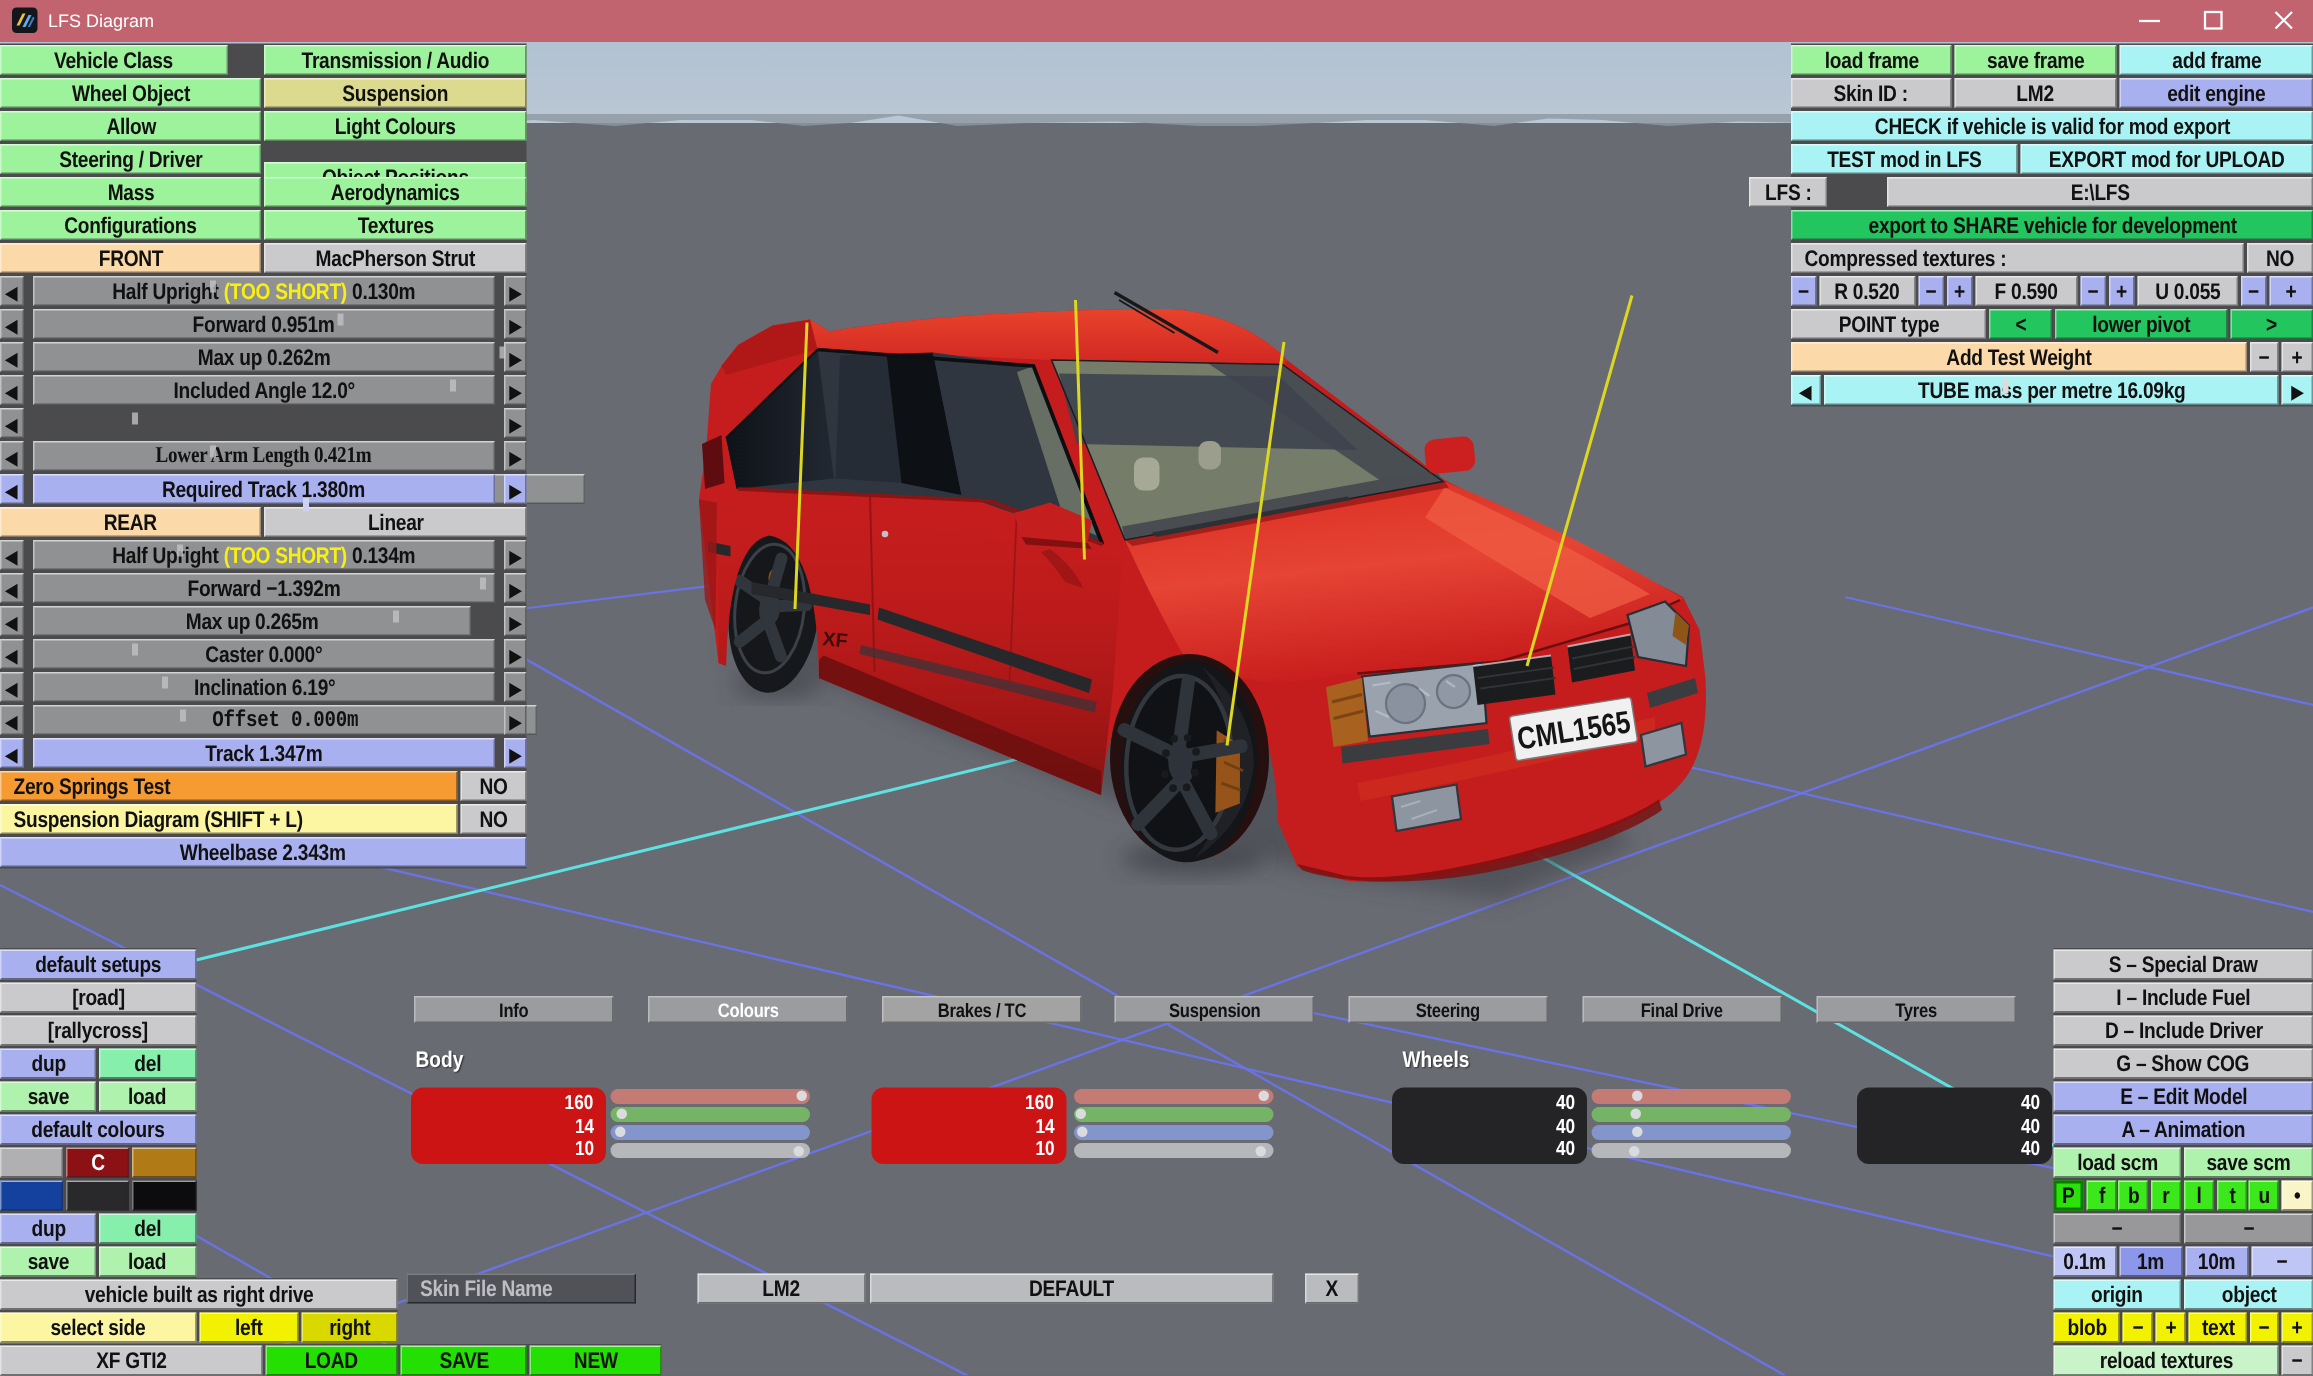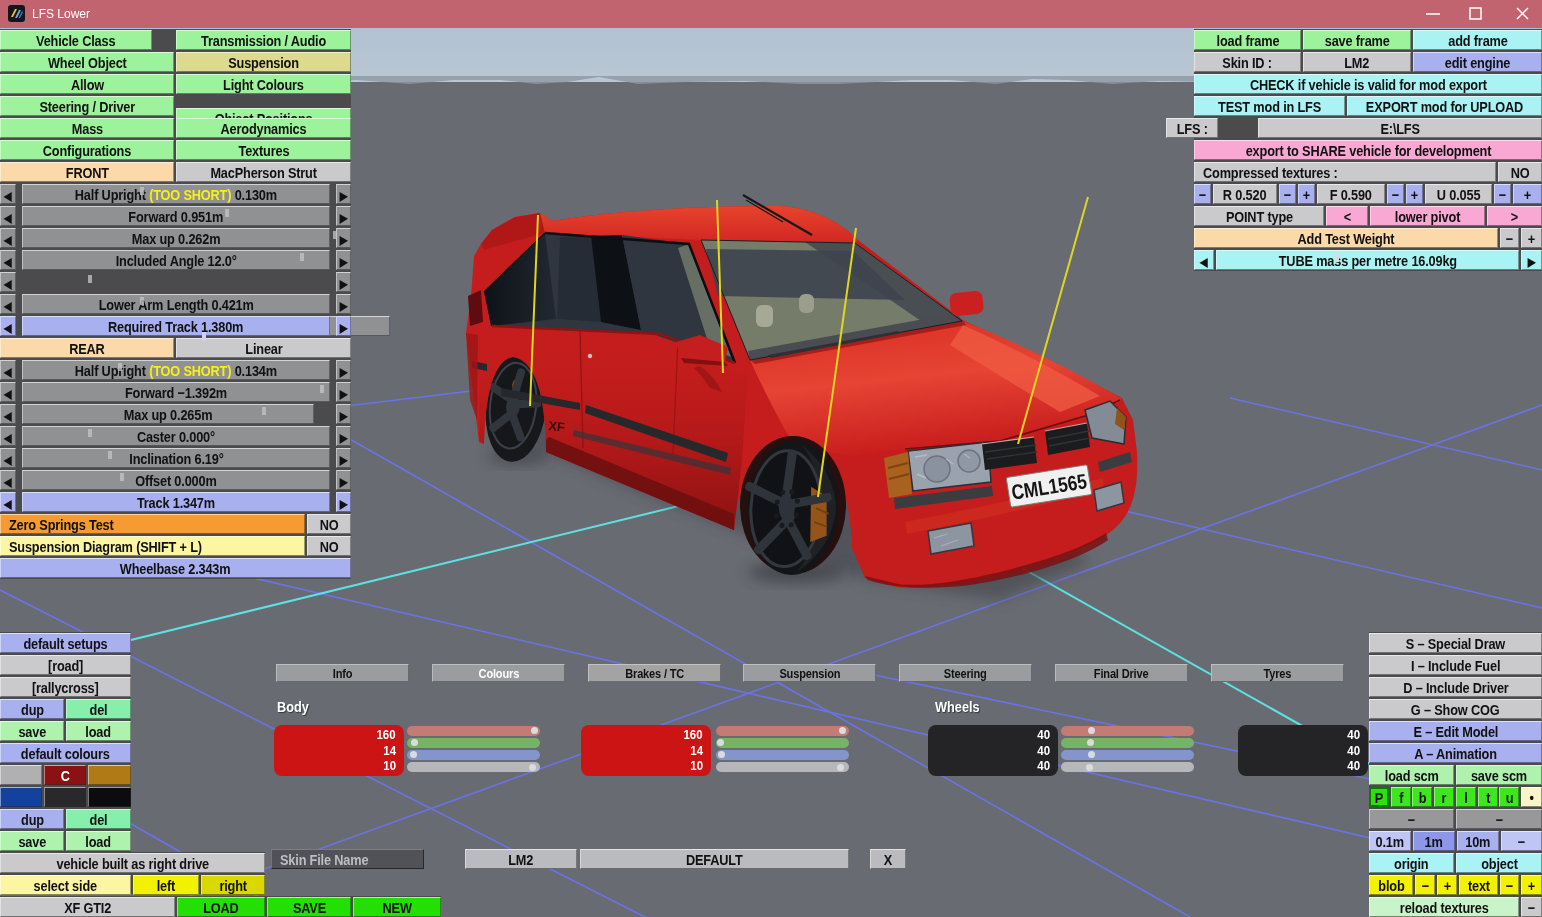--- a/index.html
+++ b/index.html
@@ -1,17 +1,17 @@
 <!DOCTYPE html>
 <html><head><meta charset="utf-8"><style>
 html,body{margin:0;padding:0;}
 body{width:1542px;height:917px;position:relative;overflow:hidden;background:#696b72;font-family:"Liberation Sans",sans-serif;}
 .b{position:absolute;box-sizing:border-box;display:flex;align-items:center;justify-content:center;font-size:15px;font-weight:bold;letter-spacing:-0.2px;color:#111;white-space:nowrap;
 border-top:1px solid rgba(255,255,255,.6);border-left:1px solid rgba(255,255,255,.45);border-bottom:1px solid rgba(40,40,40,.55);border-right:1px solid rgba(40,40,40,.45);}
-.g{background:#9df39b;} .gy{background:#cacacc;} .gy2{background:#f9a8d4;}
+.g{background:#9df39b;} .gy{background:#cacacc;} .gy2{background:#22c55e;}
 .lav{background:#a9b0f0;} .lav2{background:#8d97ea;} .lav3{background:#bfc5f5;}
 .cy{background:#a9f3f4;} .pe{background:#fcd9a8;} .kh{background:#dbda8e;}
 .or{background:#f59b31;} .py{background:#fcf6a3;} .yel{background:#f2f200;} .yel2{background:#d9d900;}
 .sal{background:#86efac;} .pg{background:#aef2ae;} .pg2{background:#c9f4c9;}
 .bg{background:#24e002;} .bg2{background:#3ce81c;} .bgrn{background:#2ce00a;}
 .row{background:#8f9193;} .dkgy{background:#98989a;}
 .lt{justify-content:flex-start;padding-left:8px;}
 .arr{font-size:12px;letter-spacing:0;}
 .t{display:inline-block;transform:scaleX(0.85);}
 .lt .t{transform-origin:0 50%;}
@@ -176,21 +176,21 @@
 <div style="position:absolute;left:0;top:632px;width:131px;height:222px;background:#4b4b4d;"></div>
 <div style="position:absolute;left:0;top:852px;width:265px;height:42px;background:#4b4b4d;"></div>
 <div style="position:absolute;left:0;top:896px;width:441px;height:21px;background:#4b4b4d;"></div>
 <div style="position:absolute;left:1369px;top:632px;width:173px;height:285px;background:#4b4b4d;"></div>
 <div style="position:absolute;left:8px;top:5px;width:17px;height:17px;border-radius:3px;background:#14161c;"></div>
 <svg style="position:absolute;left:8px;top:5px;" width="17" height="17">
 <path d="M3,12 L7,4 L9,4 L5,12 Z" fill="#e8c63a"></path>
     <path d="M7,13 L11,5 L13,5 L9,13 Z" fill="#5ab4e8"></path>
     <path d="M10.5,13 L14,6 L15,7 L12,13 Z" fill="#3a7ec8"></path>
 </svg>
-<div class="tbt">LFS Lower</div>
+<div class="tbt">LFS Diagram</div>
 <svg class="wb" style="left:1414px;">
     <path d="M12,14 H26" stroke="#fff" stroke-width="1.5"></path>
   </svg>
 <svg class="wb" style="left:1458px;">
     <rect x="12" y="8" width="11" height="11" fill="none" stroke="#fff" stroke-width="1.5"></rect>
   </svg>
 <svg class="wb" style="left:1506px;">
     <path d="M11,8 L22,19 M22,8 L11,19" stroke="#fff" stroke-width="1.5"></path>
   </svg>
 <div id="leftpanel">
@@ -277,21 +277,21 @@
     </div>
 <div class="b row" style="left:22px;top:272px;width:368px;height:20px;margin-top:44px;">
       <span class="t">Offset 0.053m</span>
     </div>
 <div class="b row" style="left:336px;top:272px;width:15px;height:20px;">
       <span class="t"><span class="arr">▶</span></span>
     </div>
 <div class="b row" style="left:0px;top:294px;width:16px;height:20px;">
       <span class="t"><span class="arr">◀</span></span>
     </div>
-<div class="b row" style="left:22px;top:294px;width:308px;height:20px;">
+<div class="b row" style="left:22px;top:294px;width:308px;height:20px;font-family:Liberation Serif, serif;">
       <span class="t">Lower Arm Length 0.421m</span>
     </div>
 <div class="b row" style="left:336px;top:294px;width:15px;height:20px;">
       <span class="t"><span class="arr">▶</span></span>
     </div>
 <div class="b lav" style="left:0px;top:316px;width:16px;height:20px;">
       <span class="t"><span class="arr">◀</span></span>
     </div>
 <div class="b lav" style="left:22px;top:316px;width:308px;height:20px;">
       <span class="t">Required Track 1.380m</span>
@@ -346,21 +346,21 @@
     </div>
 <div class="b row" style="left:22px;top:448px;width:308px;height:20px;">
       <span class="t">Inclination 6.19°</span>
     </div>
 <div class="b row" style="left:336px;top:448px;width:15px;height:20px;">
       <span class="t"><span class="arr">▶</span></span>
     </div>
 <div class="b row" style="left:0px;top:470px;width:16px;height:20px;">
       <span class="t"><span class="arr">◀</span></span>
     </div>
-<div class="b row" style="left:22px;top:470px;width:308px;height:20px;">
+<div class="b row" style="left:22px;top:470px;width:336px;height:20px;font-family:Liberation Mono, monospace;">
       <span class="t">Offset 0.000m</span>
     </div>
 <div class="b row" style="left:336px;top:470px;width:15px;height:20px;">
       <span class="t"><span class="arr">▶</span></span>
     </div>
 <div class="b lav" style="left:0px;top:492px;width:16px;height:20px;">
       <span class="t"><span class="arr">◀</span></span>
     </div>
 <div class="b lav" style="left:22px;top:492px;width:308px;height:20px;">
       <span class="t">Track 1.347m</span>

